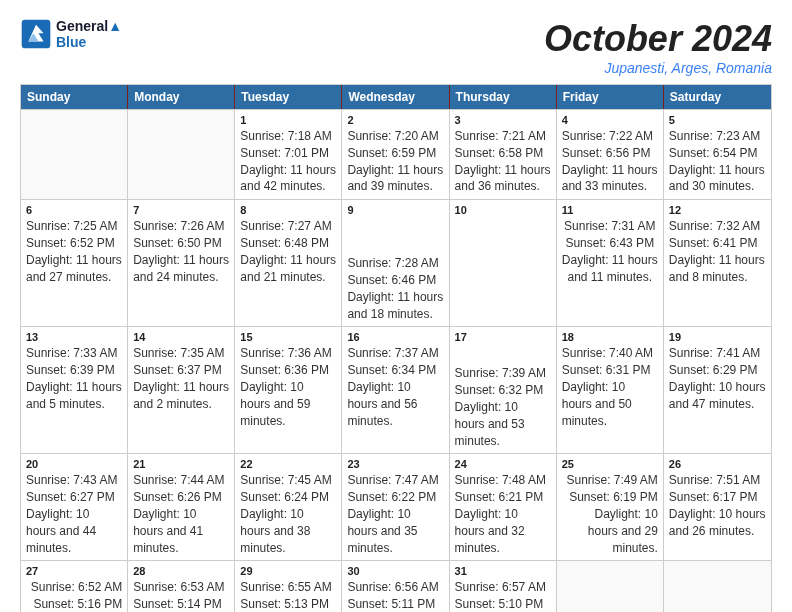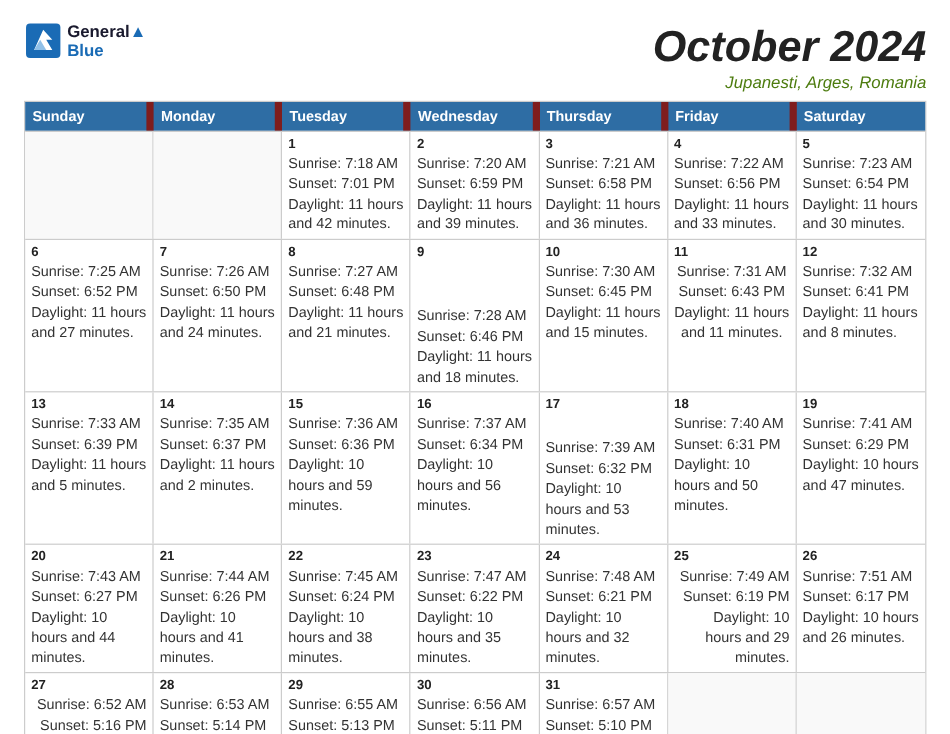--- a/index.html
+++ b/index.html
@@ -36,40 +36,40 @@
       text-align: right;
       font-style: italic;
     }
     .month-title {
       font-size: 36px;
       font-weight: bold;
       color: #222;
     }
     .subtitle {
       font-size: 14px;
-      color: #4d7c0f;
+      color: #3b82f6;
     }
     .calendar {
       flex: 1;
       display: flex;
       flex-direction: column;
       border: 1px solid #ccc;
     }
     .cal-header {
       display: grid;
       grid-template-columns: repeat(7, 1fr);
       background: #2e6da4;
     }
     .cal-header-cell {
       color: #fff;
       font-size: 12px;
       font-weight: bold;
       padding: 5px 6px;
       text-align: left;
-      border-right: 6px solid #7f1d1d;
+      border-right: 1px solid #7f1d1d;
     }
     .cal-header-cell:last-child { border-right: none; }
     .cal-body {
       flex: 1;
       display: flex;
       flex-direction: column;
     }
     .cal-row {
       display: grid;
       grid-template-columns: repeat(7, 1fr);
@@ -186,23 +186,20 @@
 Daylight: 11 hours and 21 minutes.</div>
           </div>
           <div class="cal-cell">
             <div class="day-num">9</div>
             <div class="cell-info" style="white-space: pre-line; margin-top: 39px;">Sunrise: 7:28 AM
 Sunset: 6:46 PM
 Daylight: 11 hours and 18 minutes.</div>
           </div>
           <div class="cal-cell">
             <div class="day-num">10</div>
-            <div class="cell-info" style="white-space: pre-line;">Sunrise: 7:30 AM
-Sunset: 6:45 PM
-Daylight: 11 hours and 15 minutes.</div>
           </div>
           <div class="cal-cell">
             <div class="day-num">11</div>
             <div class="cell-info" style="white-space: pre-line; text-align: center;">Sunrise: 7:31 AM
 Sunset: 6:43 PM
 Daylight: 11 hours and 11 minutes.</div>
           </div>
           <div class="cal-cell">
             <div class="day-num">12</div>
             <div class="cell-info" style="white-space: pre-line;">Sunrise: 7:32 AM

